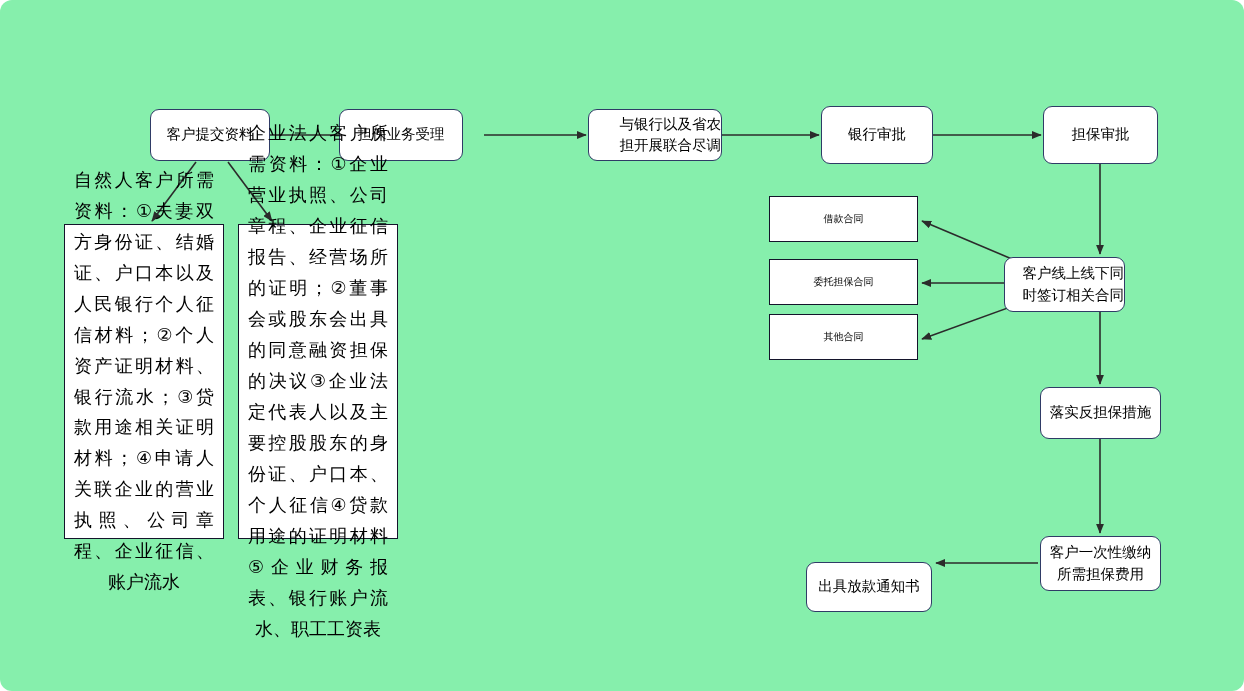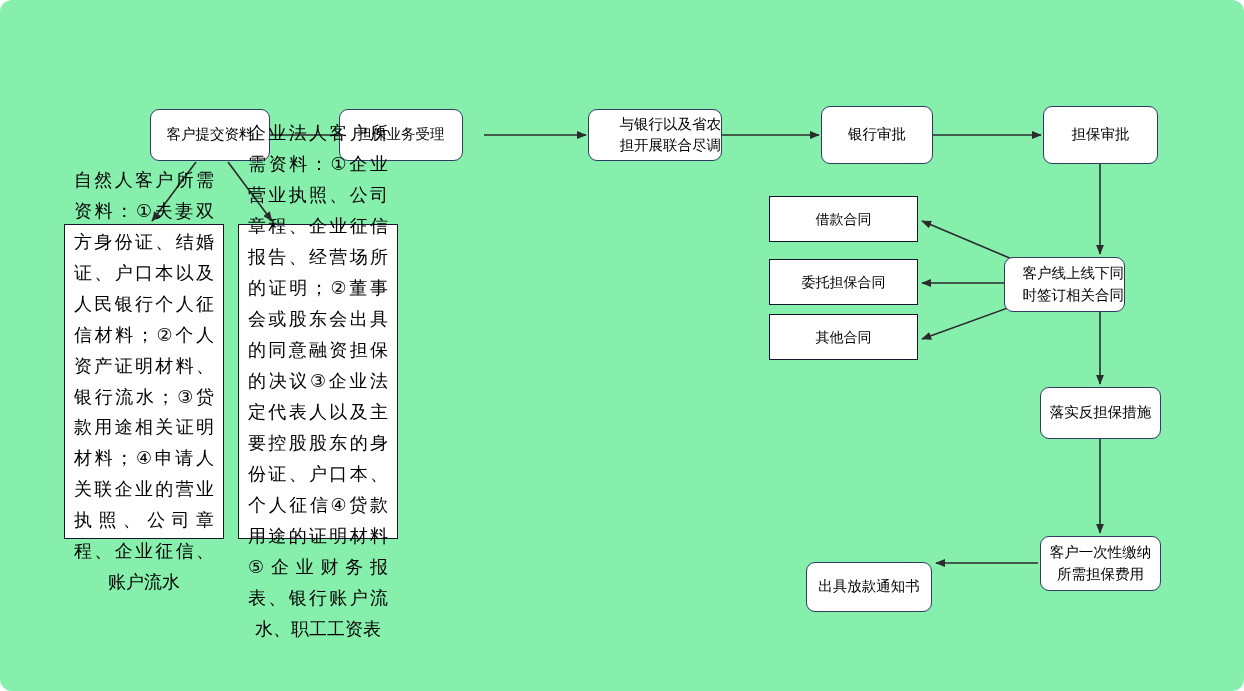--- a/index.html
+++ b/index.html
@@ -39,21 +39,21 @@
     z-index: 2;
   }
   .node.rounded {
     border: 1.3px solid #2f3b66;
     border-radius: 9px;
     font-size: 14.5px;
   }
   .node.rect {
     border: 1.5px solid #14142b;
     border-radius: 0;
-    font-size: 14px;
+    font-size: 10px;
   }
   .node.doc {
     align-items: center;
     justify-content: center;
     padding: 10px 9px;
     font-size: 18px;
     line-height: 1.72;
     text-align: justify;
     text-align-last: center;
   }

